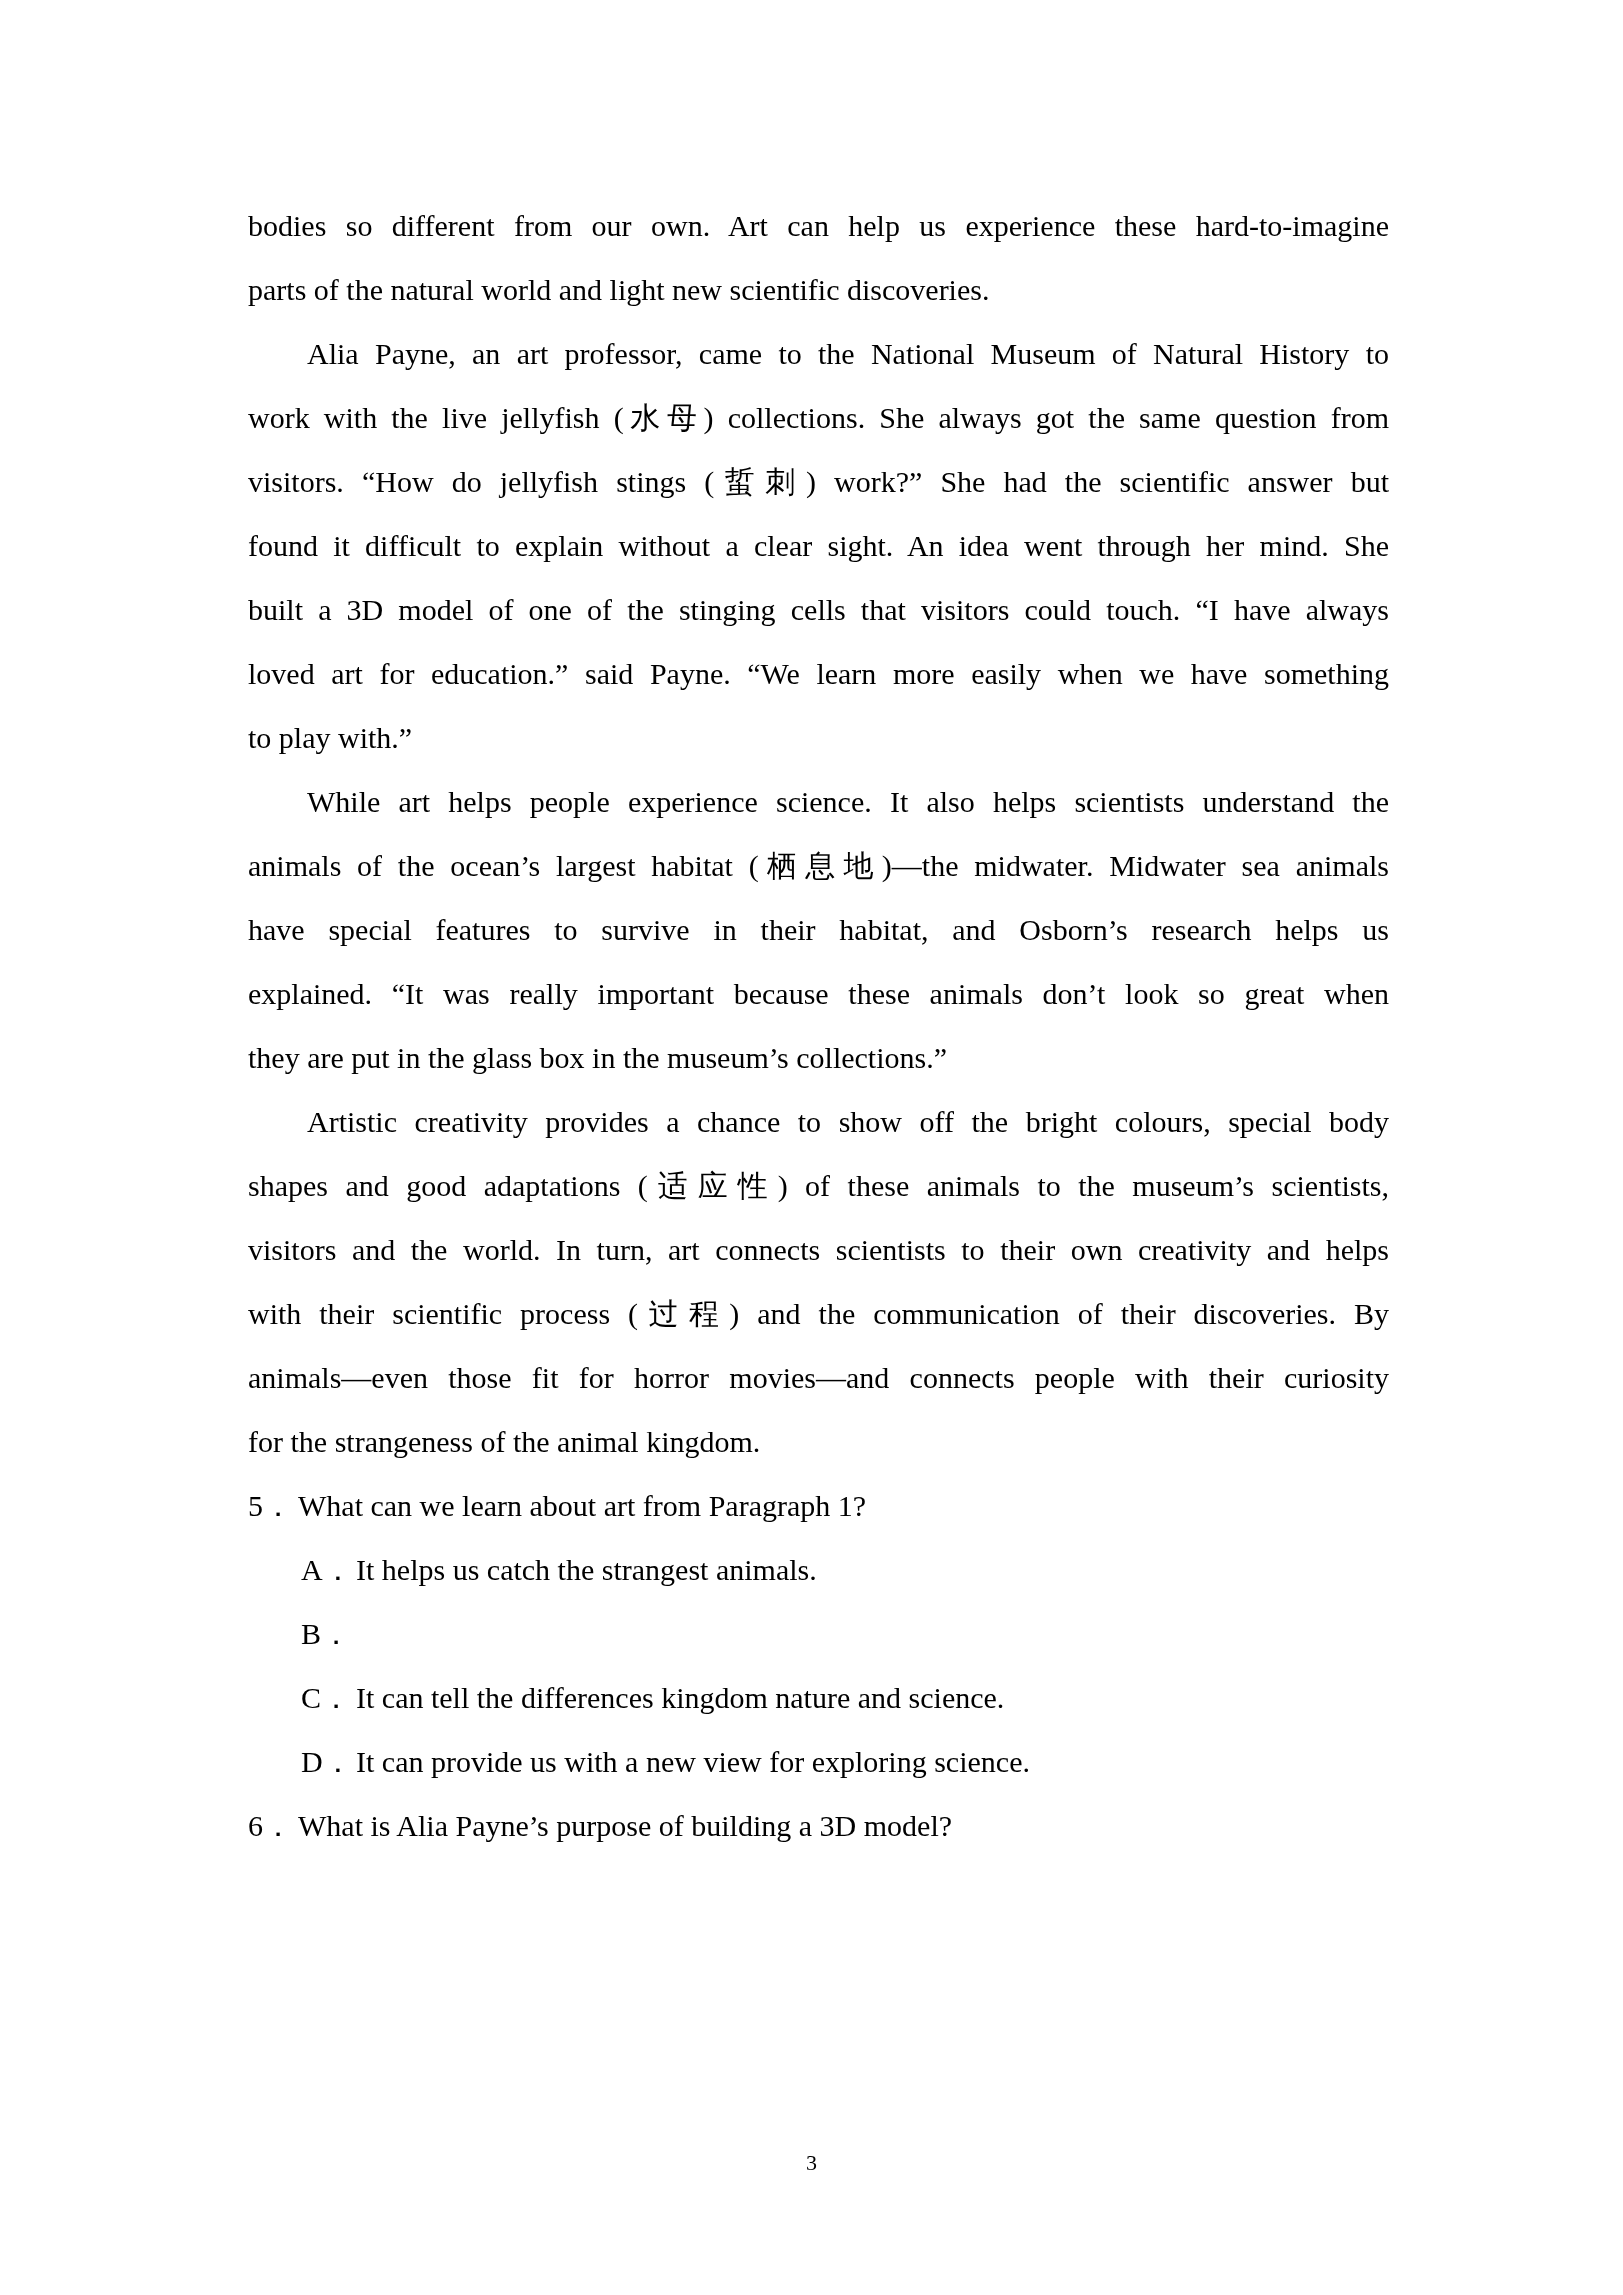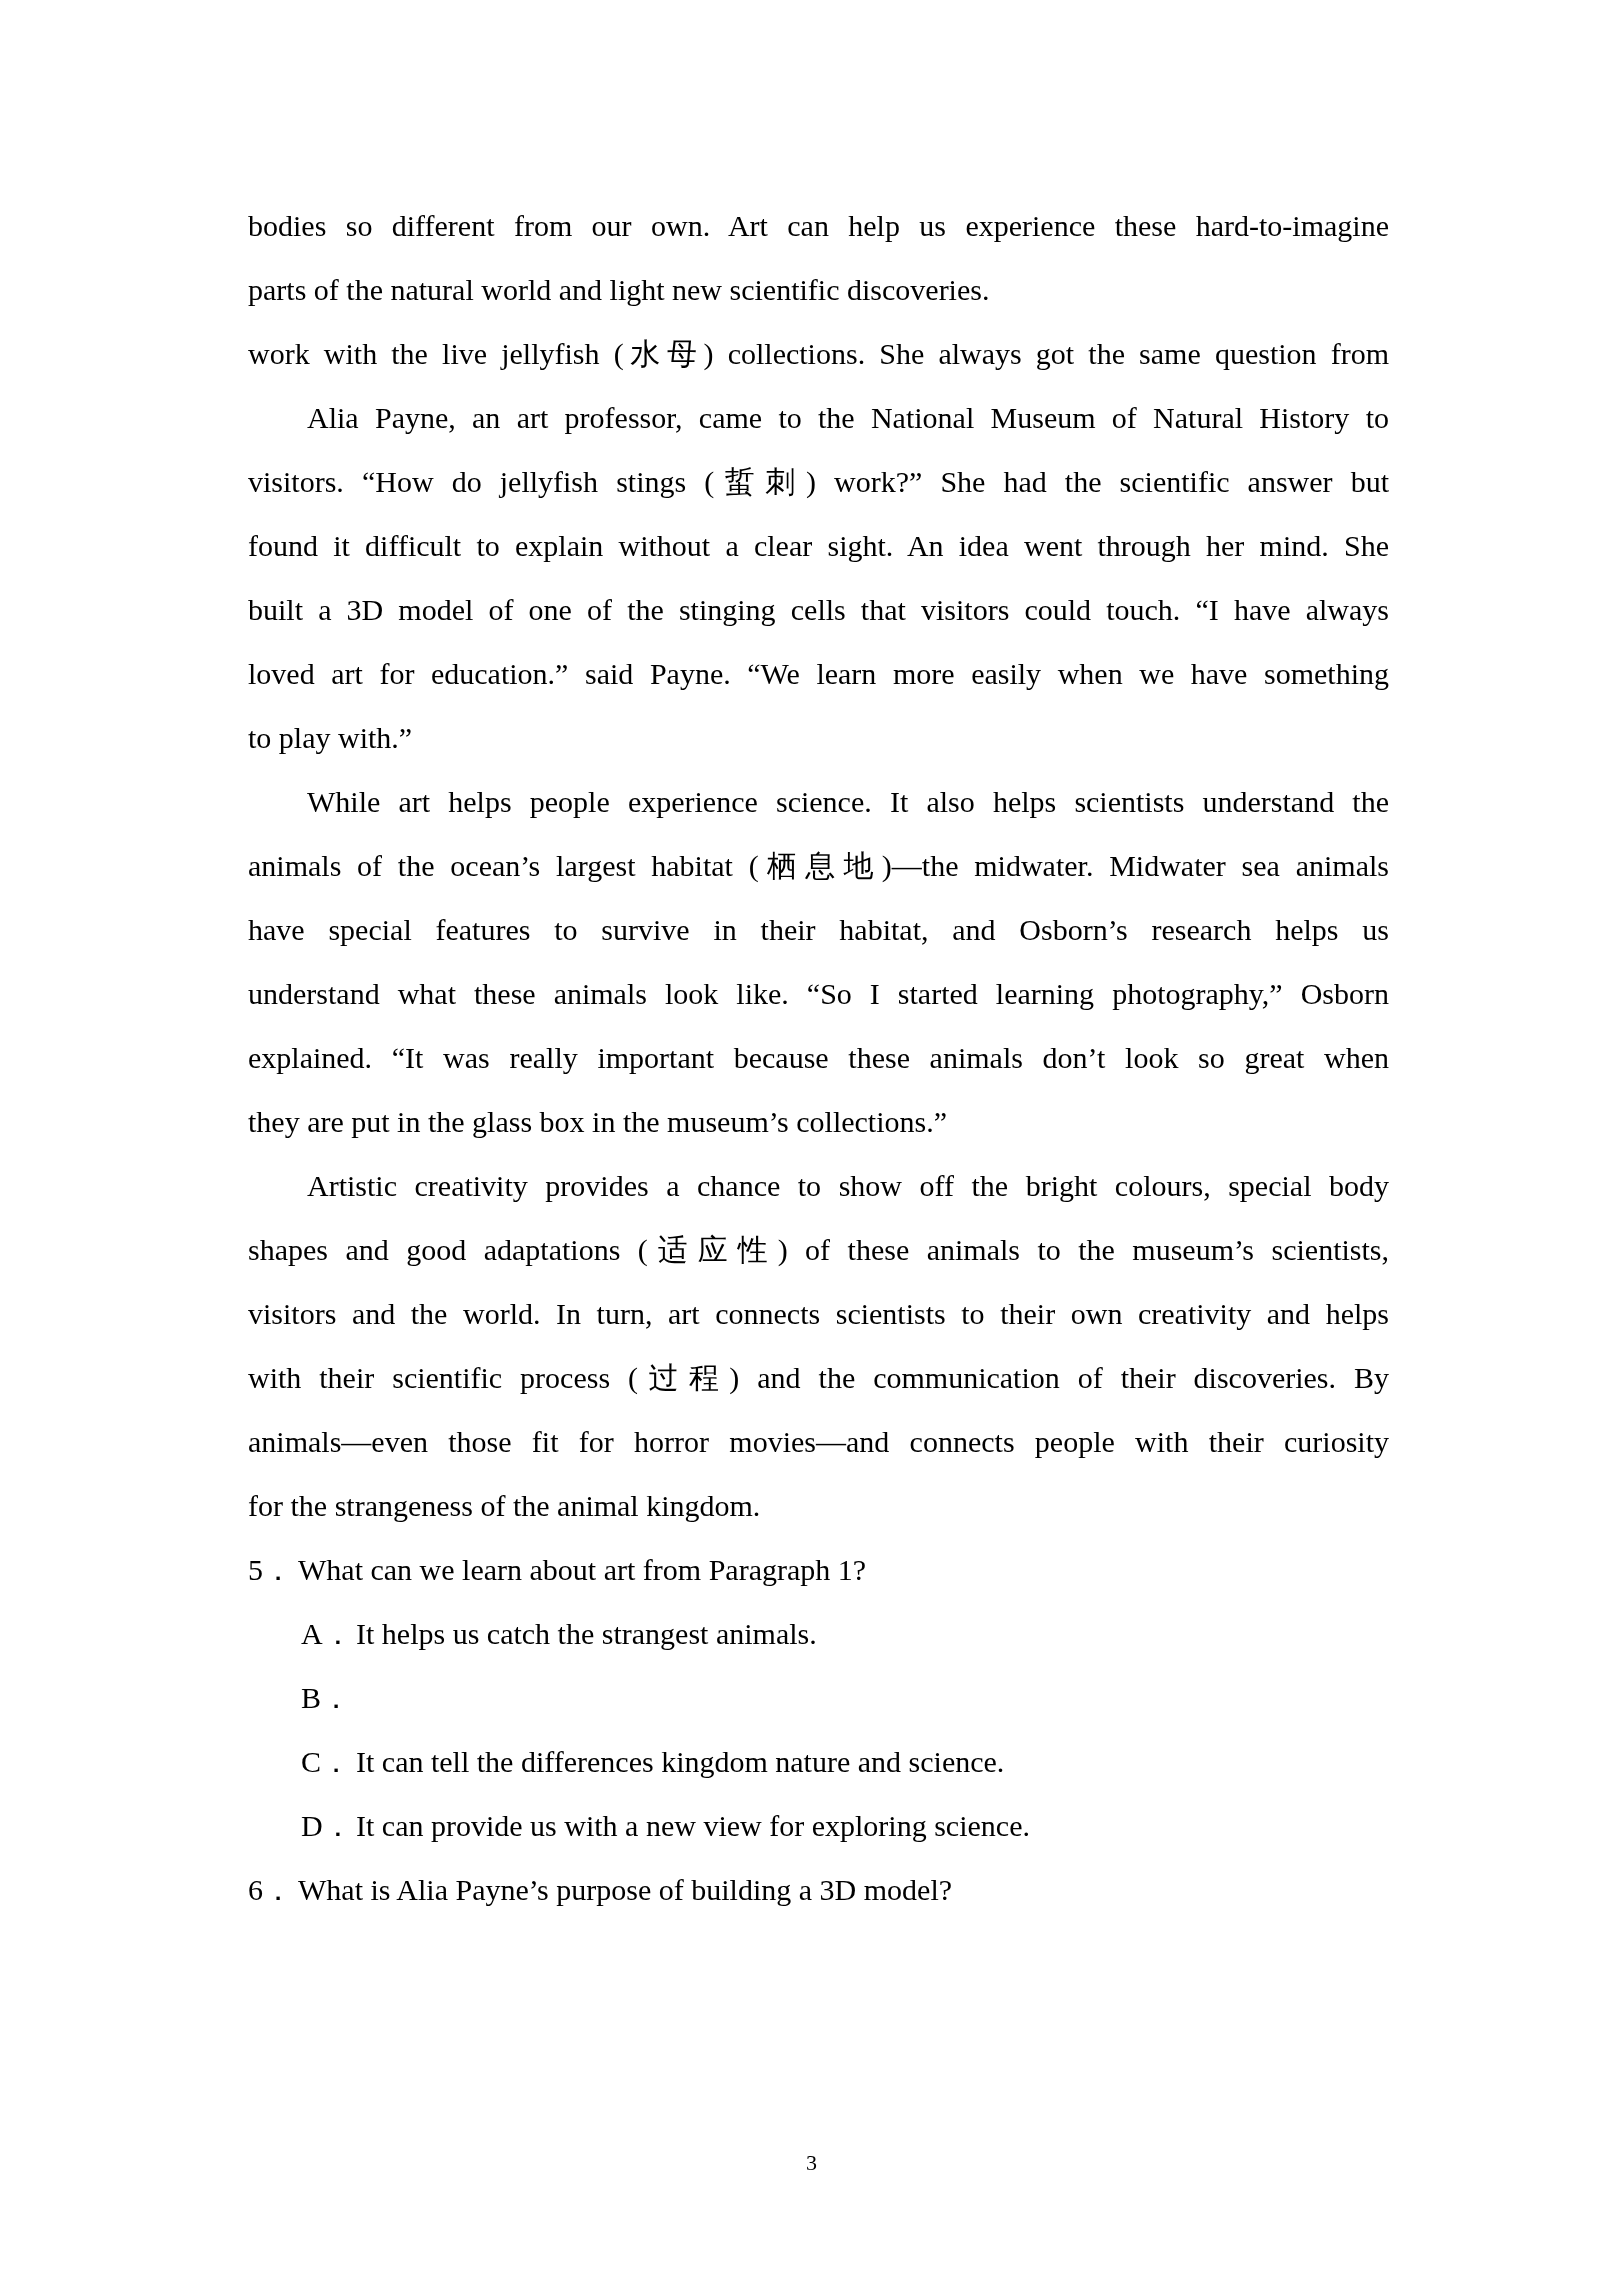--- a/index.html
+++ b/index.html
@@ -81,34 +81,33 @@
 
 <div class="page">
   <div class="content">
 
     <div>
       <div class="line justify">bodies so different from our own. Art can help us experience these hard-to-imagine</div>
       <div class="line">parts of the natural world and light new scientific discoveries.</div>
     </div>
 
     <div>
+      <div class="line justify indent">Alia Payne, an art professor, came to the National Museum of Natural History to</div>
       <div class="line justify">work with the live jellyfish (水母) collections. She always got the same question from</div>
-      <div class="line justify indent">Alia Payne, an art professor, came to the National Museum of Natural History to</div>
       <div class="line justify">visitors. “How do jellyfish stings (蜇刺) work?” She had the scientific answer but</div>
       <div class="line justify">found it difficult to explain without a clear sight. An idea went through her mind. She</div>
       <div class="line justify">built a 3D model of one of the stinging cells that visitors could touch. “I have always</div>
       <div class="line justify">loved art for education.” said Payne. “We learn more easily when we have something</div>
       <div class="line">to play with.”</div>
     </div>
 
     <div>
       <div class="line justify indent">While art helps people experience science. It also helps scientists understand the</div>
       <div class="line justify">animals of the ocean’s largest habitat (栖息地)—the midwater. Midwater sea animals</div>
       <div class="line justify">have special features to survive in their habitat, and Osborn’s research helps us</div>
-      <div class="line justify">understand what these animals look like. “So I started learning photography,” Osborn</div>
       <div class="line justify">explained. “It was really important because these animals don’t look so great when</div>
       <div class="line">they are put in the glass box in the museum’s collections.”</div>
     </div>
 
     <div>
       <div class="line justify indent">Artistic creativity provides a chance to show off the bright colours, special body</div>
       <div class="line justify">shapes and good adaptations (适应性) of these animals to the museum’s scientists,</div>
       <div class="line justify">visitors and the world. In turn, art connects scientists to their own creativity and helps</div>
       <div class="line justify">with their scientific process (过程) and the communication of their discoveries. By</div>
       <div class="line justify">animals—even those fit for horror movies—and connects people with their curiosity</div>

